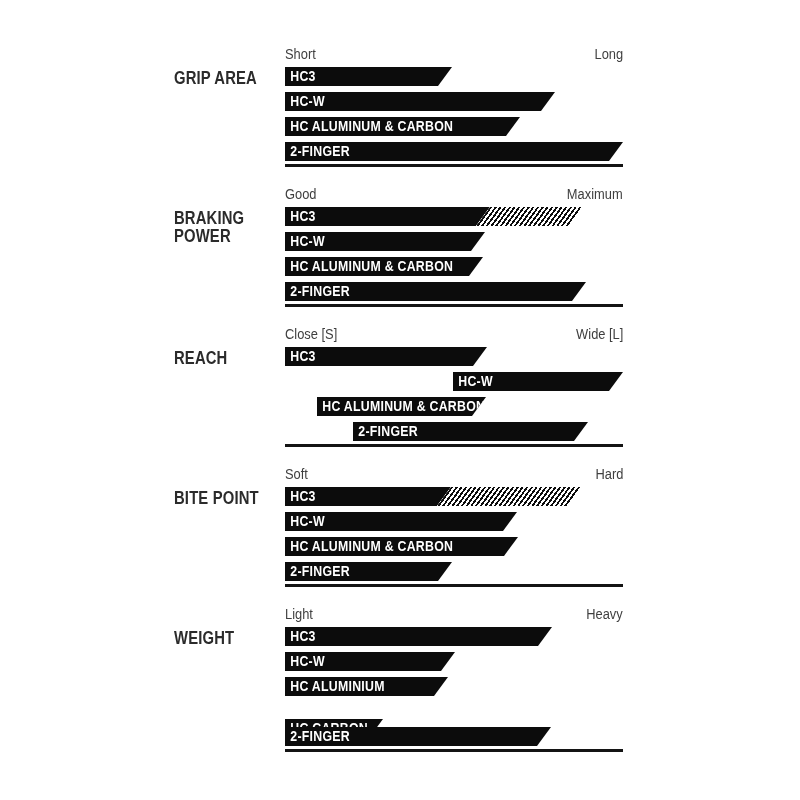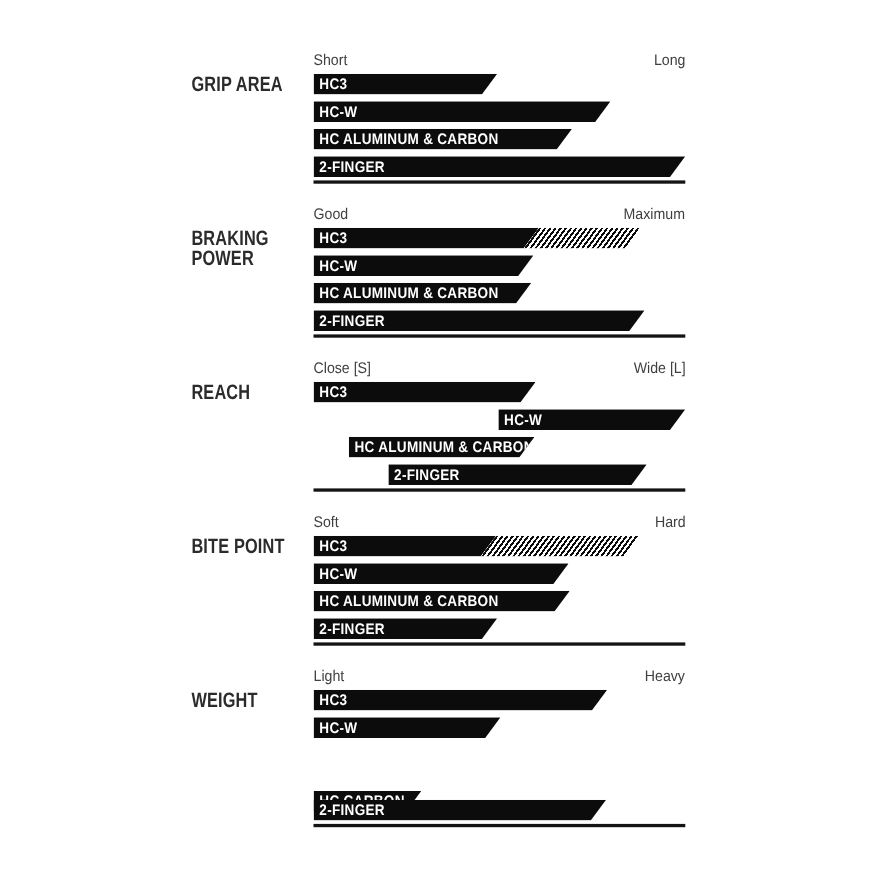--- a/index.html
+++ b/index.html
@@ -71,16 +71,17 @@
     <div class="hatch" style="left: 437px; top: 487px; width: 145px;"></div>
     <div class="bar" style="left: 285px; top: 512px; width: 232px;"><div class="lbl">HC-W</div></div>
     <div class="bar" style="left: 285px; top: 537px; width: 233px;"><div class="lbl">HC ALUMINUM &amp; CARBON</div></div>
     <div class="bar" style="left: 285px; top: 562px; width: 167px;"><div class="lbl">2-FINGER</div></div>
     <div class="baseline" style="left: 285px; top: 584px; width: 338px;"></div>
     <div class="cat-title" style="left: 174px; top: 629px;">WEIGHT</div>
     <div class="scale-label" style="left: 285px; top: 607px;">Light</div>
     <div class="scale-label right" style="right: 177px; top: 607px;">Heavy</div>
     <div class="bar" style="left: 285px; top: 627px; width: 267px;"><div class="lbl">HC3</div></div>
     <div class="bar" style="left: 285px; top: 652px; width: 170px;"><div class="lbl">HC-W</div></div>
+    <div class="bar" style="left: 285px; top: 677px; width: 163px;"><div class="lbl">HC ALUMINIUM</div></div>
     <div class="bar" style="left: 285px; top: 702px; width: 98px; margin-top: 17px;"><div class="lbl">HC CARBON</div></div>
     <div class="bar" style="left: 285px; top: 727px; width: 266px;"><div class="lbl">2-FINGER</div></div>
     <div class="baseline" style="left: 285px; top: 749px; width: 338px;"></div>
   </div>
 
 </body></html>

